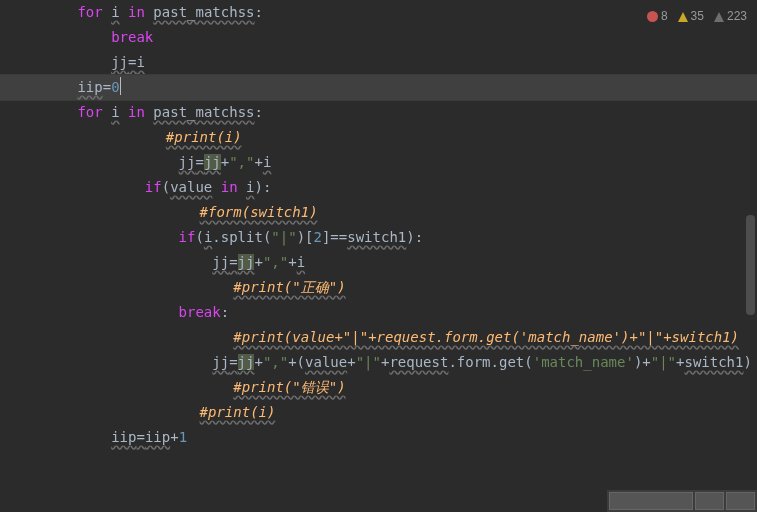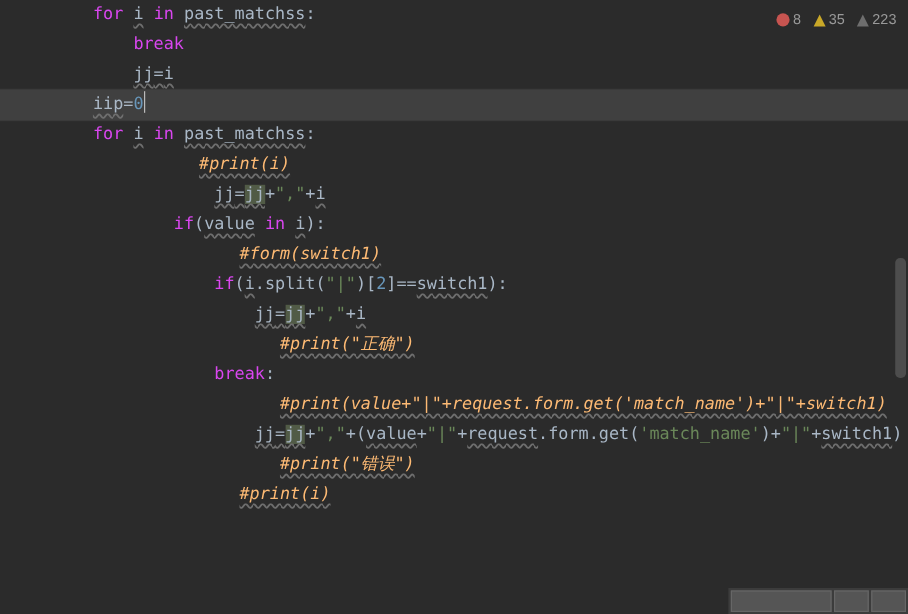--- a/index.html
+++ b/index.html
@@ -58,20 +58,21 @@
       <div class="line">                <span class="kw">if</span><span class="op">(</span><span class="id squig">value</span><span class="op"> </span><span class="kw">in</span><span class="op"> </span><span class="id squig">i</span><span class="op">):</span></div>
       <div class="line">                    <span class="cmt squig">#form(switch1)</span></div>
       <div class="line">                    <span class="kw">if</span><span class="op">(</span><span class="id squig">i</span><span class="op">.</span><span class="id">split</span><span class="op">(</span><span class="str">"|"</span><span class="op">)[</span><span class="num">2</span><span class="op">]==</span><span class="id squig">switch1</span><span class="op">):</span></div>
       <div class="line">                        <span class="id squig">jj</span><span class="op squig">=</span><span class="id squig hl">jj</span><span class="op">+</span><span class="str">","</span><span class="op">+</span><span class="id squig">i</span></div>
       <div class="line">                        <span class="cmt squig">#print("正确")</span></div>
       <div class="line">                    <span class="kw">break</span><span class="op">:</span></div>
       <div class="line">                        <span class="cmt squig">#print(value+"|"+request.form.get('match_name')+"|"+switch1)</span></div>
       <div class="line">                        <span class="id squig">jj</span><span class="op squig">=</span><span class="id squig hl">jj</span><span class="op">+</span><span class="str">","</span><span class="op">+(</span><span class="id squig">value</span><span class="op">+</span><span class="str">"|"</span><span class="op">+</span><span class="id squig">request</span><span class="op">.</span><span class="id">form</span><span class="op">.</span><span class="id">get</span><span class="op">(</span><span class="str">'match_name'</span><span class="op">)+</span><span class="str">"|"</span><span class="op">+</span><span class="id squig">switch1</span><span class="op">)</span></div>
       <div class="line">                        <span class="cmt squig">#print("错误")</span></div>
       <div class="line">                    <span class="cmt squig">#print(i)</span></div>
+      <div class="line">            <span class="id squig">iip</span><span class="op squig">=</span><span class="id squig">iip</span><span class="op">+</span><span class="num">1</span></div>
     </div>
   <div class="scrollbar"></div>
   <div class="minimap">
     <div class="a"></div>
     <div class="b"></div>
     <div class="c"></div>
   </div>
 </div>
 
 </body></html>

